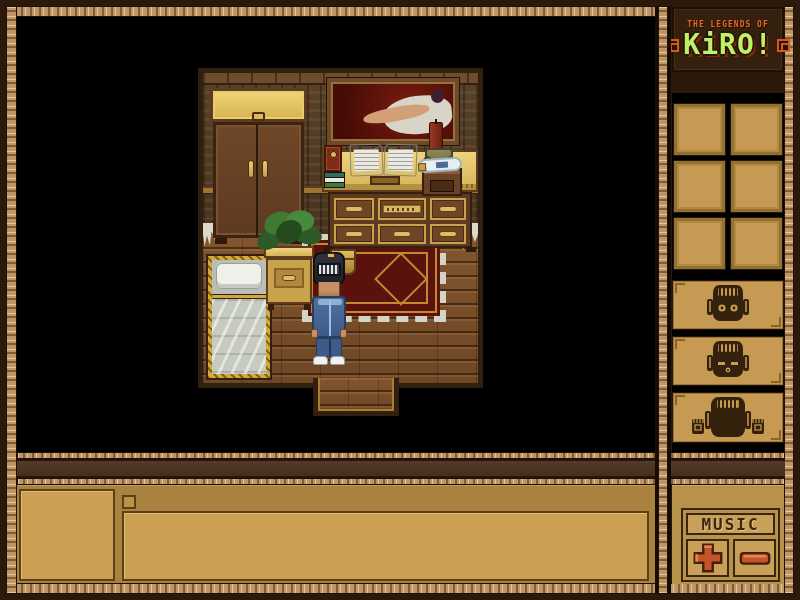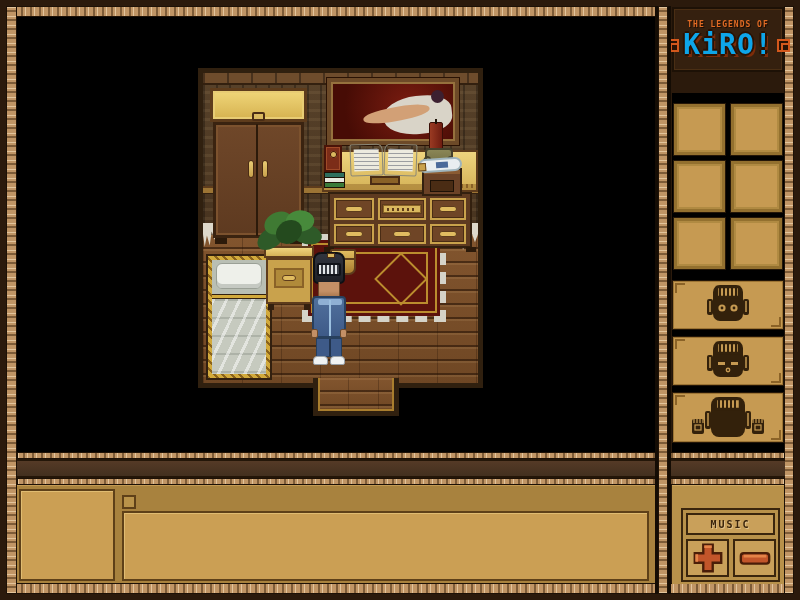--- a/index.html
+++ b/index.html
@@ -145,39 +145,39 @@
   .tan-box{background:#cb9f54;border:2px solid #5e4018;box-shadow:inset 1px 1px 0 #e0bc72;}
   .chip{background:#b9934a;border:2px solid #5e4018;}
   
   .divider{left:655px;top:6px;width:16px;height:588px;background:#140c04;z-index:50;}
   .divider .rope-v{position:absolute;left:3px;top:0;bottom:0;width:10px;}
   
   .logo-panel{left:672px;top:7px;width:112px;height:65px;background:#35200f;border:2px solid #1d1106;box-shadow:inset 0 0 0 1px #4a2e14;
       display:flex;flex-direction:column;align-items:center;justify-content:center;z-index:5;}
   .logo-top{color:#e06a24;font-size:8px;font-weight:bold;letter-spacing:1px;text-shadow:1px 1px 0 #1d0c02;white-space:nowrap;}
   .logo-main-row{display:flex;align-items:center;gap:4px;margin-top:2px;}
-  .logo-main{color:#0ea5e9;font-size:28px;font-weight:bold;letter-spacing:1px;line-height:1;
+  .logo-main{color:#bef264;font-size:28px;font-weight:bold;letter-spacing:1px;line-height:1;
       text-shadow:2px 0 0 #2a1204,-2px 0 0 #2a1204,0 2px 0 #2a1204,0 -2px 0 #2a1204,3px 3px 0 #7c2c0a;}
   .spiral{width:13px;height:13px;border:2px solid #d4581c;position:relative;background:#2a1204;}
   .spiral:before{content:"";position:absolute;left:2px;top:2px;width:5px;height:5px;border:2px solid #d4581c;border-right:none;border-bottom:none;}
   .inv-header{left:672px;top:72px;width:112px;height:21px;background:linear-gradient(#e0ba70,#c49a4e);
       border:2px solid #2a1204;display:flex;align-items:center;justify-content:center;z-index:5;}
   .inv-header span{color:#46290f;font-size:11px;font-weight:bold;letter-spacing:1px;text-shadow:1px 1px 0 rgba(255,230,170,.85);}
   .side-black{left:672px;top:93px;width:112px;height:359px;background:#000;}
   .slot{width:51px;height:51px;background:#c69a52;border:3px solid #93702f;box-shadow:inset 0 0 0 2px #b08a42, 0 0 0 1px #241608;z-index:6;}
   .mask-panel{left:672px;width:112px;background:#c69a52;border:1px solid #241608;box-shadow:inset 0 0 0 1px #9c7434;
       display:flex;align-items:center;justify-content:center;z-index:6;}
   .mask-panel:before,.mask-panel:after{content:"";position:absolute;width:8px;height:8px;border:2px solid #8a6227;}
   .mask-panel:before{left:2px;top:2px;border-right:none;border-bottom:none;}
   .mask-panel:after{right:2px;bottom:2px;border-left:none;border-top:none;}
   .music-area{left:672px;top:485px;width:112px;height:99px;background:#b8914a;border-top:1px solid #d0a860;}
   .music-frame{left:681px;top:508px;width:99px;height:74px;border:2px solid #3a250d;background:#b8914a;z-index:5;}
   .music-label{left:686px;top:513px;width:89px;height:22px;background:#c9a05a;border:2px solid #3a250d;
       display:flex;align-items:center;justify-content:center;z-index:6;}
-  .music-label span{color:#3a250d;font-size:10px;font-weight:bold;letter-spacing:2px;text-shadow:1px 1px 0 #e2c28a;}
+  .music-label span{color:#3a250d;font-size:16px;font-weight:bold;letter-spacing:2px;text-shadow:1px 1px 0 #e2c28a;}
   .music-btn{width:43px;height:38px;background:#c9a05a;border:2px solid #3a250d;display:flex;align-items:center;justify-content:center;z-index:6;top:539px;}
 </style>
 </head>
 <body>
 
 <div class="screen">
 
   <div class="abs rope" style="left:6px;top:6px;width:651px;height:11px;"></div>
   <div class="abs rope" style="left:6px;top:583px;width:788px;height:11px;"></div>
   <div class="abs rope-v" style="left:6px;top:6px;width:11px;height:588px;"></div>

